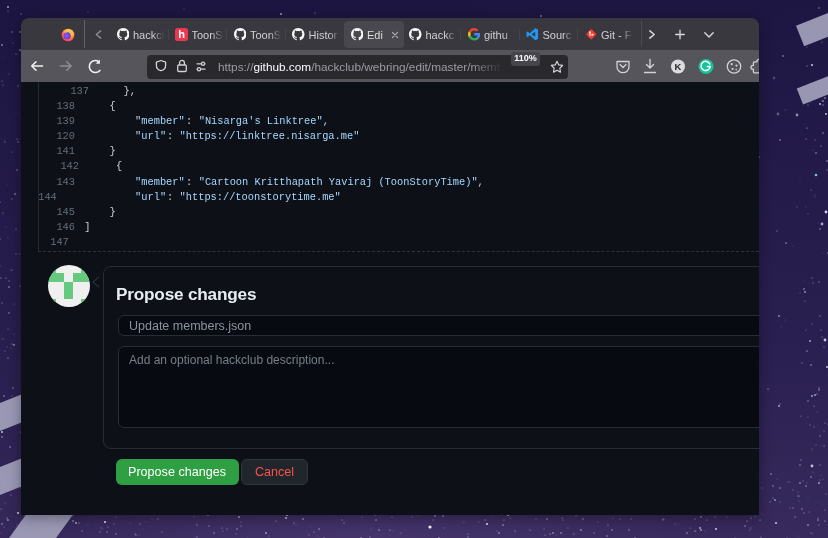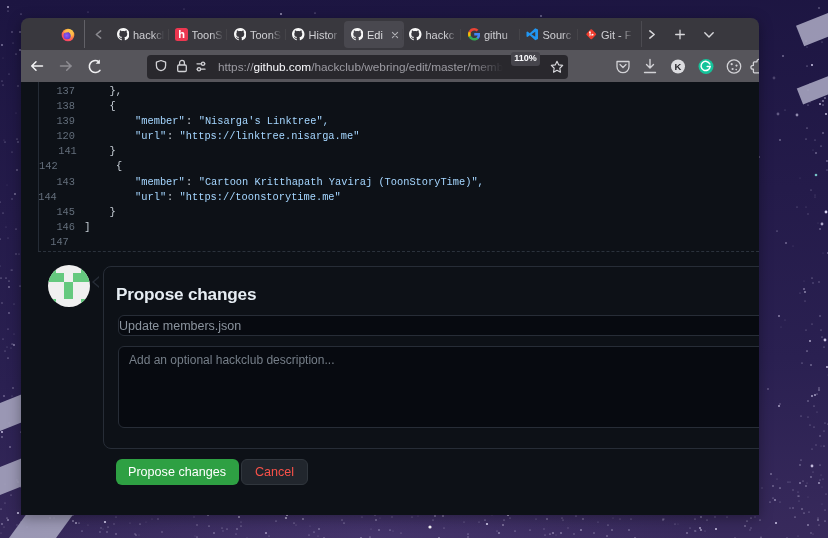--- a/index.html
+++ b/index.html
@@ -1219,46 +1219,46 @@
       <circle cx="715.5" cy="47.6" r="1.1" fill="#d2d2d6"></circle>
  <circle cx="711.6" cy="51" r="1.1" fill="#d2d2d6"></circle>
       <circle cx="715.2" cy="51.6" r="0.8" fill="#d2d2d6"></circle>
  <path d="M739.8 43.8v-0.6a1.9 1.9 0 00-3.8 0v0.6h-2.6a1 1 0 00-1 1v2.6h-0.6a1.9 1.9 0 000 3.8h0.6v2.6a1 1 0 001 1h8.8a1 1 0 001-1v-9a1 1 0 00-1-1z" fill="none" stroke="#d2d2d6" stroke-width="1.3" stroke-linejoin="round"></path>
  <path d="M761.5 43.5h13M761.5 48.5h13M761.5 53.5h13" stroke="#d2d2d6" stroke-width="1.6" stroke-linecap="round"></path>
 </svg>
 
   <div style="position:absolute;left:17px;top:64px;width:1px;height:169px;background:#252c36"></div>
   <div style="position:absolute;left:767px;top:64px;width:1px;height:169px;background:#252c36"></div>
   <div style="position:absolute;left:17px;top:233px;width:751px;height:0;border-top:1px dashed #2b323c"></div>
-  <div style="position:absolute;left:0;top:66.0px;width:767px;height:15.08px;font:10.33px/15.08px 'Liberation Mono',monospace">
+  <div style="position:absolute;left:14px;top:66.0px;width:767px;height:15.08px;font:10.33px/15.08px 'Liberation Mono',monospace">
       <span style="position:absolute;left:23px;width:31px;text-align:right;color:#636e7b">137</span>
       <span style="position:absolute;left:88.6px;color:#c9d1d9">},</span>
     </div>
     <div style="position:absolute;left:0;top:81.1px;width:767px;height:15.08px;font:10.33px/15.08px 'Liberation Mono',monospace">
       <span style="position:absolute;left:23px;width:31px;text-align:right;color:#636e7b">138</span>
       <span style="position:absolute;left:88.6px;color:#c9d1d9">{</span>
     </div>
     <div style="position:absolute;left:0;top:96.2px;width:767px;height:15.08px;font:10.33px/15.08px 'Liberation Mono',monospace">
       <span style="position:absolute;left:23px;width:31px;text-align:right;color:#636e7b">139</span>
       <span style="position:absolute;left:114.1px;color:#a5d6ff">"member"</span>
       <span style="position:absolute;left:165.0px;color:#c9d1d9">:</span>
       <span style="position:absolute;left:177.7px;color:#a5d6ff">"Nisarga's Linktree",</span>
     </div>
     <div style="position:absolute;left:0;top:111.2px;width:767px;height:15.08px;font:10.33px/15.08px 'Liberation Mono',monospace">
       <span style="position:absolute;left:23px;width:31px;text-align:right;color:#636e7b">120</span>
       <span style="position:absolute;left:114.1px;color:#a5d6ff">"url"</span>
       <span style="position:absolute;left:145.9px;color:#c9d1d9">:</span>
       <span style="position:absolute;left:158.6px;color:#a5d6ff">"https://linktree.nisarga.me"</span>
     </div>
     <div style="position:absolute;left:0;top:126.3px;width:767px;height:15.08px;font:10.33px/15.08px 'Liberation Mono',monospace">
-      <span style="position:absolute;left:31px;width:31px;text-align:center;color:#636e7b">141</span>
+      <span style="position:absolute;left:23px;width:31px;text-align:right;color:#636e7b">141</span>
       <span style="position:absolute;left:88.6px;color:#c9d1d9">}</span>
     </div>
     <div style="position:absolute;left:0;top:141.4px;width:767px;height:15.08px;font:10.33px/15.08px 'Liberation Mono',monospace">
-      <span style="position:absolute;left:18px;width:31px;color:#636e7b">142</span>
+      <span style="position:absolute;left:27px;width:31px;text-align:right;color:#636e7b">142</span>
       <span style="position:absolute;left:95.0px;color:#c9d1d9">{</span>
     </div>
     <div style="position:absolute;left:0;top:156.5px;width:767px;height:15.08px;font:10.33px/15.08px 'Liberation Mono',monospace">
       <span style="position:absolute;left:23px;width:31px;text-align:right;color:#636e7b">143</span>
       <span style="position:absolute;left:114.1px;color:#a5d6ff">"member"</span>
       <span style="position:absolute;left:165.0px;color:#c9d1d9">:</span>
       <span style="position:absolute;left:177.7px;color:#a5d6ff">"Cartoon Kritthapath Yaviraj (ToonStoryTime)",</span>
     </div>
     <div style="position:absolute;left:0;top:171.6px;width:767px;height:15.08px;font:10.33px/15.08px 'Liberation Mono',monospace">
       <span style="position:absolute;left:11px;width:31px;text-align:center;color:#636e7b">144</span>
@@ -1291,20 +1291,20 @@
       <div style="position:absolute;left:33.6px;top:8.4px;width:8.4px;height:8.4px;background:#65c97f"></div>
       <div style="position:absolute;left:16.8px;top:16.8px;width:8.4px;height:8.4px;background:#65c97f"></div>
       <div style="position:absolute;left:16.8px;top:25.2px;width:8.4px;height:8.4px;background:#65c97f"></div>
       <div style="position:absolute;left:0.0px;top:33.6px;width:8.4px;height:8.4px;background:#65c97f"></div>
       <div style="position:absolute;left:33.6px;top:33.6px;width:8.4px;height:8.4px;background:#65c97f"></div>
     </div>
 <div style="position:absolute;left:82px;top:248px;width:685px;height:183px;border:1px solid #272d37;border-radius:8px;background:#0d1117"></div>
 <div style="position:absolute;left:71px;top:258px;width:0;height:0;border:6px solid transparent;border-right:7px solid #272d37;border-left:none"></div>
 <div style="position:absolute;left:73px;top:259px;width:0;height:0;border:5px solid transparent;border-right:6px solid #0d1117;border-left:none"></div>
 <div style="position:absolute;left:95px;top:266.5px;font:bold 17.2px/19px 'Liberation Sans',sans-serif;letter-spacing:-0.2px;color:#e6edf3">Propose changes</div>
-<div style="position:absolute;left:97px;top:296.5px;width:652px;height:21.5px;background:#070a10;border:1px solid #272d37;border-radius:6px;font:12.5px/21.5px 'Liberation Sans',sans-serif;color:#8b949e;">Update members.json</div>
+<div style="position:absolute;left:97px;top:296.5px;width:652px;height:21.5px;background:#070a10;border:1px solid #272d37;border-radius:6px;font:12.5px/21.5px 'Liberation Sans',sans-serif;color:#8b949e;padding-left:10px">Update members.json</div>
 <div style="position:absolute;left:97px;top:328px;width:653px;height:82px;background:#070a10;border:1px solid #272d37;border-radius:6px;font:12px/15px 'Liberation Sans',sans-serif;color:#767f89;padding:6px 0 0 10px">Add an optional hackclub description...</div>
 <svg style="position:absolute;left:740px;top:398px" width="11" height="11">
       <path d="M10 2L2 10M10 7l-3 3" stroke="#3c434d" stroke-width="1.3"></path>
     </svg>
 <div style="position:absolute;left:94.5px;top:441px;width:123px;height:26px;background:#2ea043;border-radius:6px;color:#fff;font:12.6px/26px 'Liberation Sans',sans-serif;text-align:center">Propose changes</div>
 <div style="position:absolute;left:220px;top:441px;width:67px;height:26px;background:#21262d;border:1px solid #30363d;border-radius:6px;color:#f85149;font:12.6px/24px 'Liberation Sans',sans-serif;text-align:center">Cancel</div>
 
 </div>
 </body></html>

